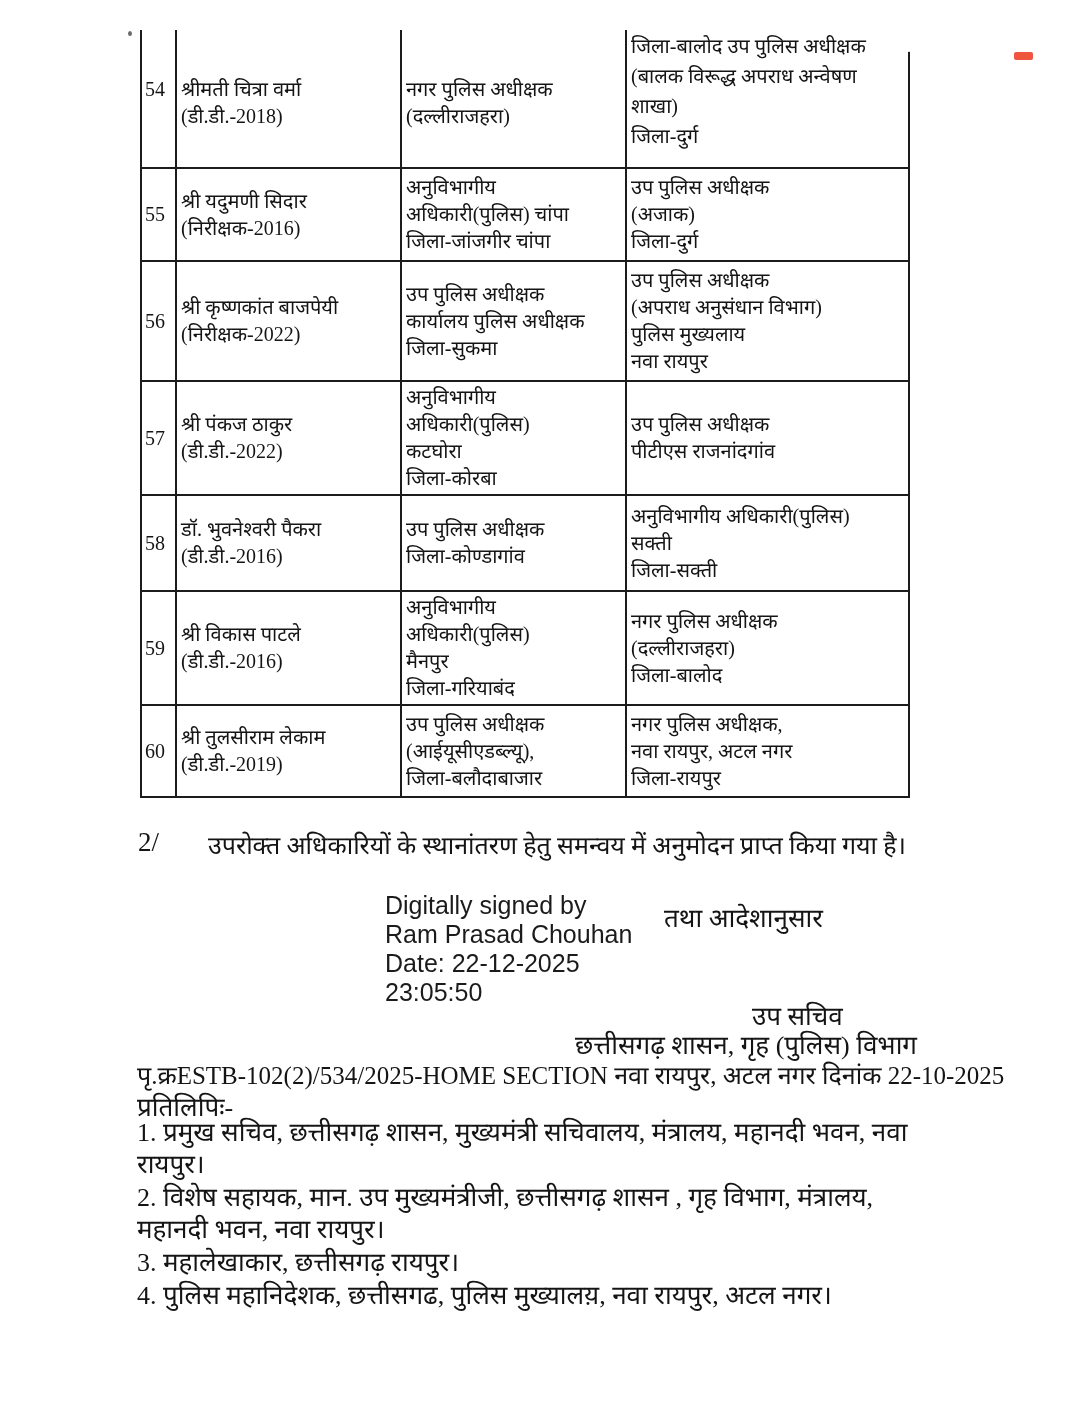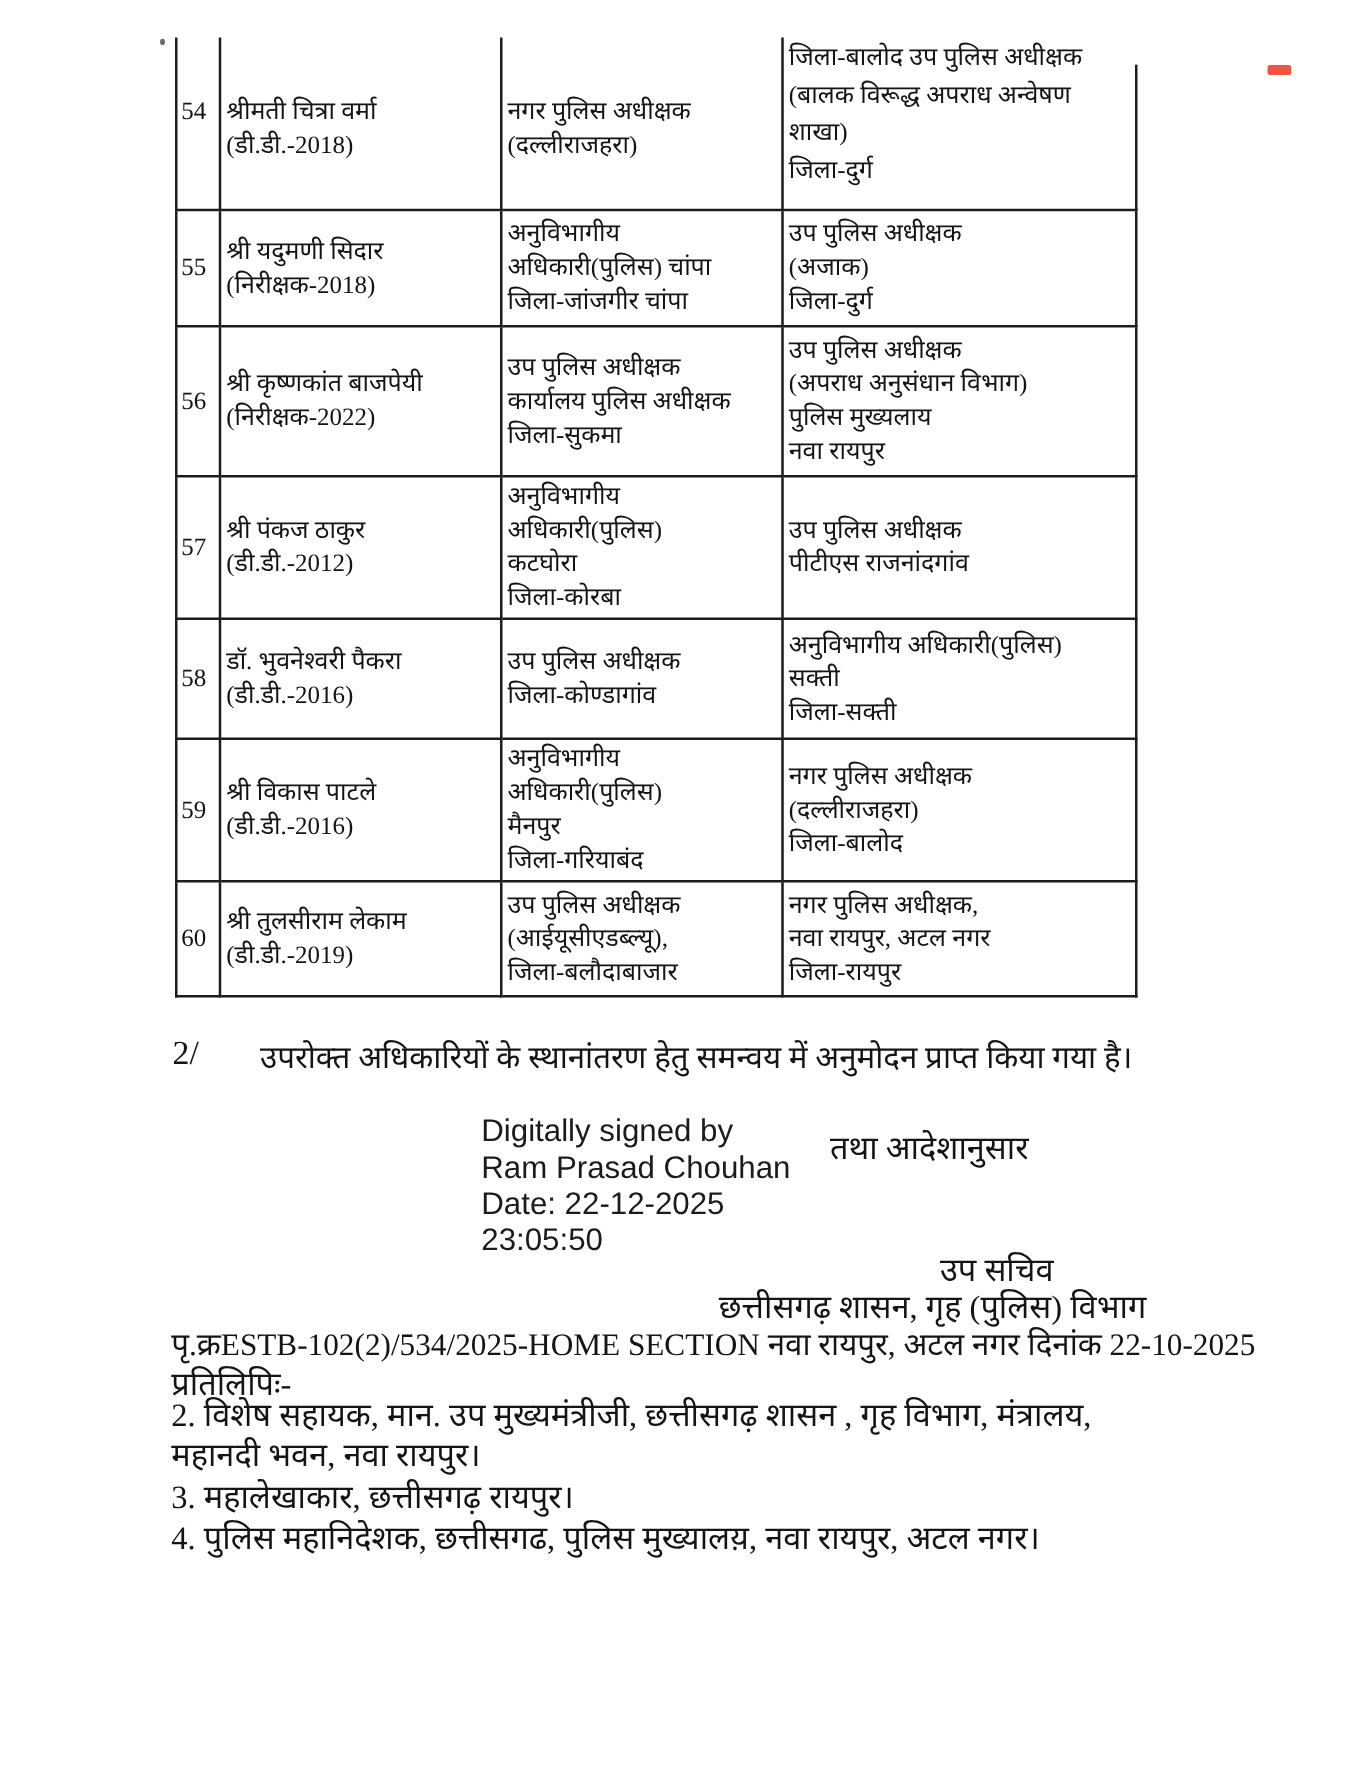--- a/index.html
+++ b/index.html
@@ -108,21 +108,21 @@
         <td class="c-from">नगर पुलिस अधीक्षक
 (दल्लीराजहरा)</td>
         <td class="c-to">जिला-बालोद उप पुलिस अधीक्षक
 (बालक विरूद्ध अपराध अन्वेषण
 शाखा)
 जिला-दुर्ग</td>
       </tr>
       <tr class="r55">
         <td class="c-sno">55</td>
         <td class="c-name">श्री यदुमणी सिदार
-(निरीक्षक-2018)</td>
+(निरीक्षक-2016)</td>
         <td class="c-from">अनुविभागीय
 अधिकारी(पुलिस) चांपा
 जिला-जांजगीर चांपा</td>
         <td class="c-to"> उप पुलिस अधीक्षक
 (अजाक)
 जिला-दुर्ग</td>
       </tr>
       <tr class="r56">
         <td class="c-sno">56</td>
         <td class="c-name">श्री कृष्णकांत बाजपेयी
@@ -131,21 +131,21 @@
 कार्यालय पुलिस अधीक्षक
 जिला-सुकमा</td>
         <td class="c-to">उप पुलिस अधीक्षक
 (अपराध अनुसंधान विभाग)
 पुलिस मुख्यलाय
 नवा रायपुर</td>
       </tr>
       <tr class="r57">
         <td class="c-sno">57</td>
         <td class="c-name">श्री पंकज ठाकुर
-(डी.डी.-2012)</td>
+(डी.डी.-2022)</td>
         <td class="c-from">अनुविभागीय
 अधिकारी(पुलिस)
 कटघोरा
 जिला-कोरबा</td>
         <td class="c-to">उप पुलिस अधीक्षक
 पीटीएस राजनांदगांव</td>
       </tr>
       <tr class="r58">
         <td class="c-sno">58</td>
         <td class="c-name">डॉ. भुवनेश्वरी पैकरा
@@ -195,18 +195,19 @@
 Date: 22-12-2025
 23:05:50</div>
 
   <div class="abs designation">उप सचिव</div>
   <div class="abs dept">छत्तीसगढ़ शासन, गृह (पुलिस) विभाग</div>
 
   <div class="abs reference">पृ.क्रESTB-102(2)/534/2025-HOME SECTION नवा रायपुर, अटल नगर दिनांक 22-10-2025</div>
 
   <div class="abs copies-heading">प्रतिलिपिः-</div>
   <div class="abs copies-list">
+    <p>1. प्रमुख सचिव, छत्तीसगढ़ शासन, मुख्यमंत्री सचिवालय, मंत्रालय, महानदी भवन, नवा रायपुर।</p>
     <p>2. विशेष सहायक, मान. उप मुख्यमंत्रीजी, छत्तीसगढ़ शासन , गृह विभाग, मंत्रालय, महानदी भवन, नवा रायपुर।</p>
     <p>3. महालेखाकार, छत्तीसगढ़ रायपुर।</p>
     <p>4. पुलिस महानिदेशक, छत्तीसगढ, पुलिस मुख्यालय़, नवा रायपुर, अटल नगर।</p>
   </div>
 
 </div>
 
 </body></html>

